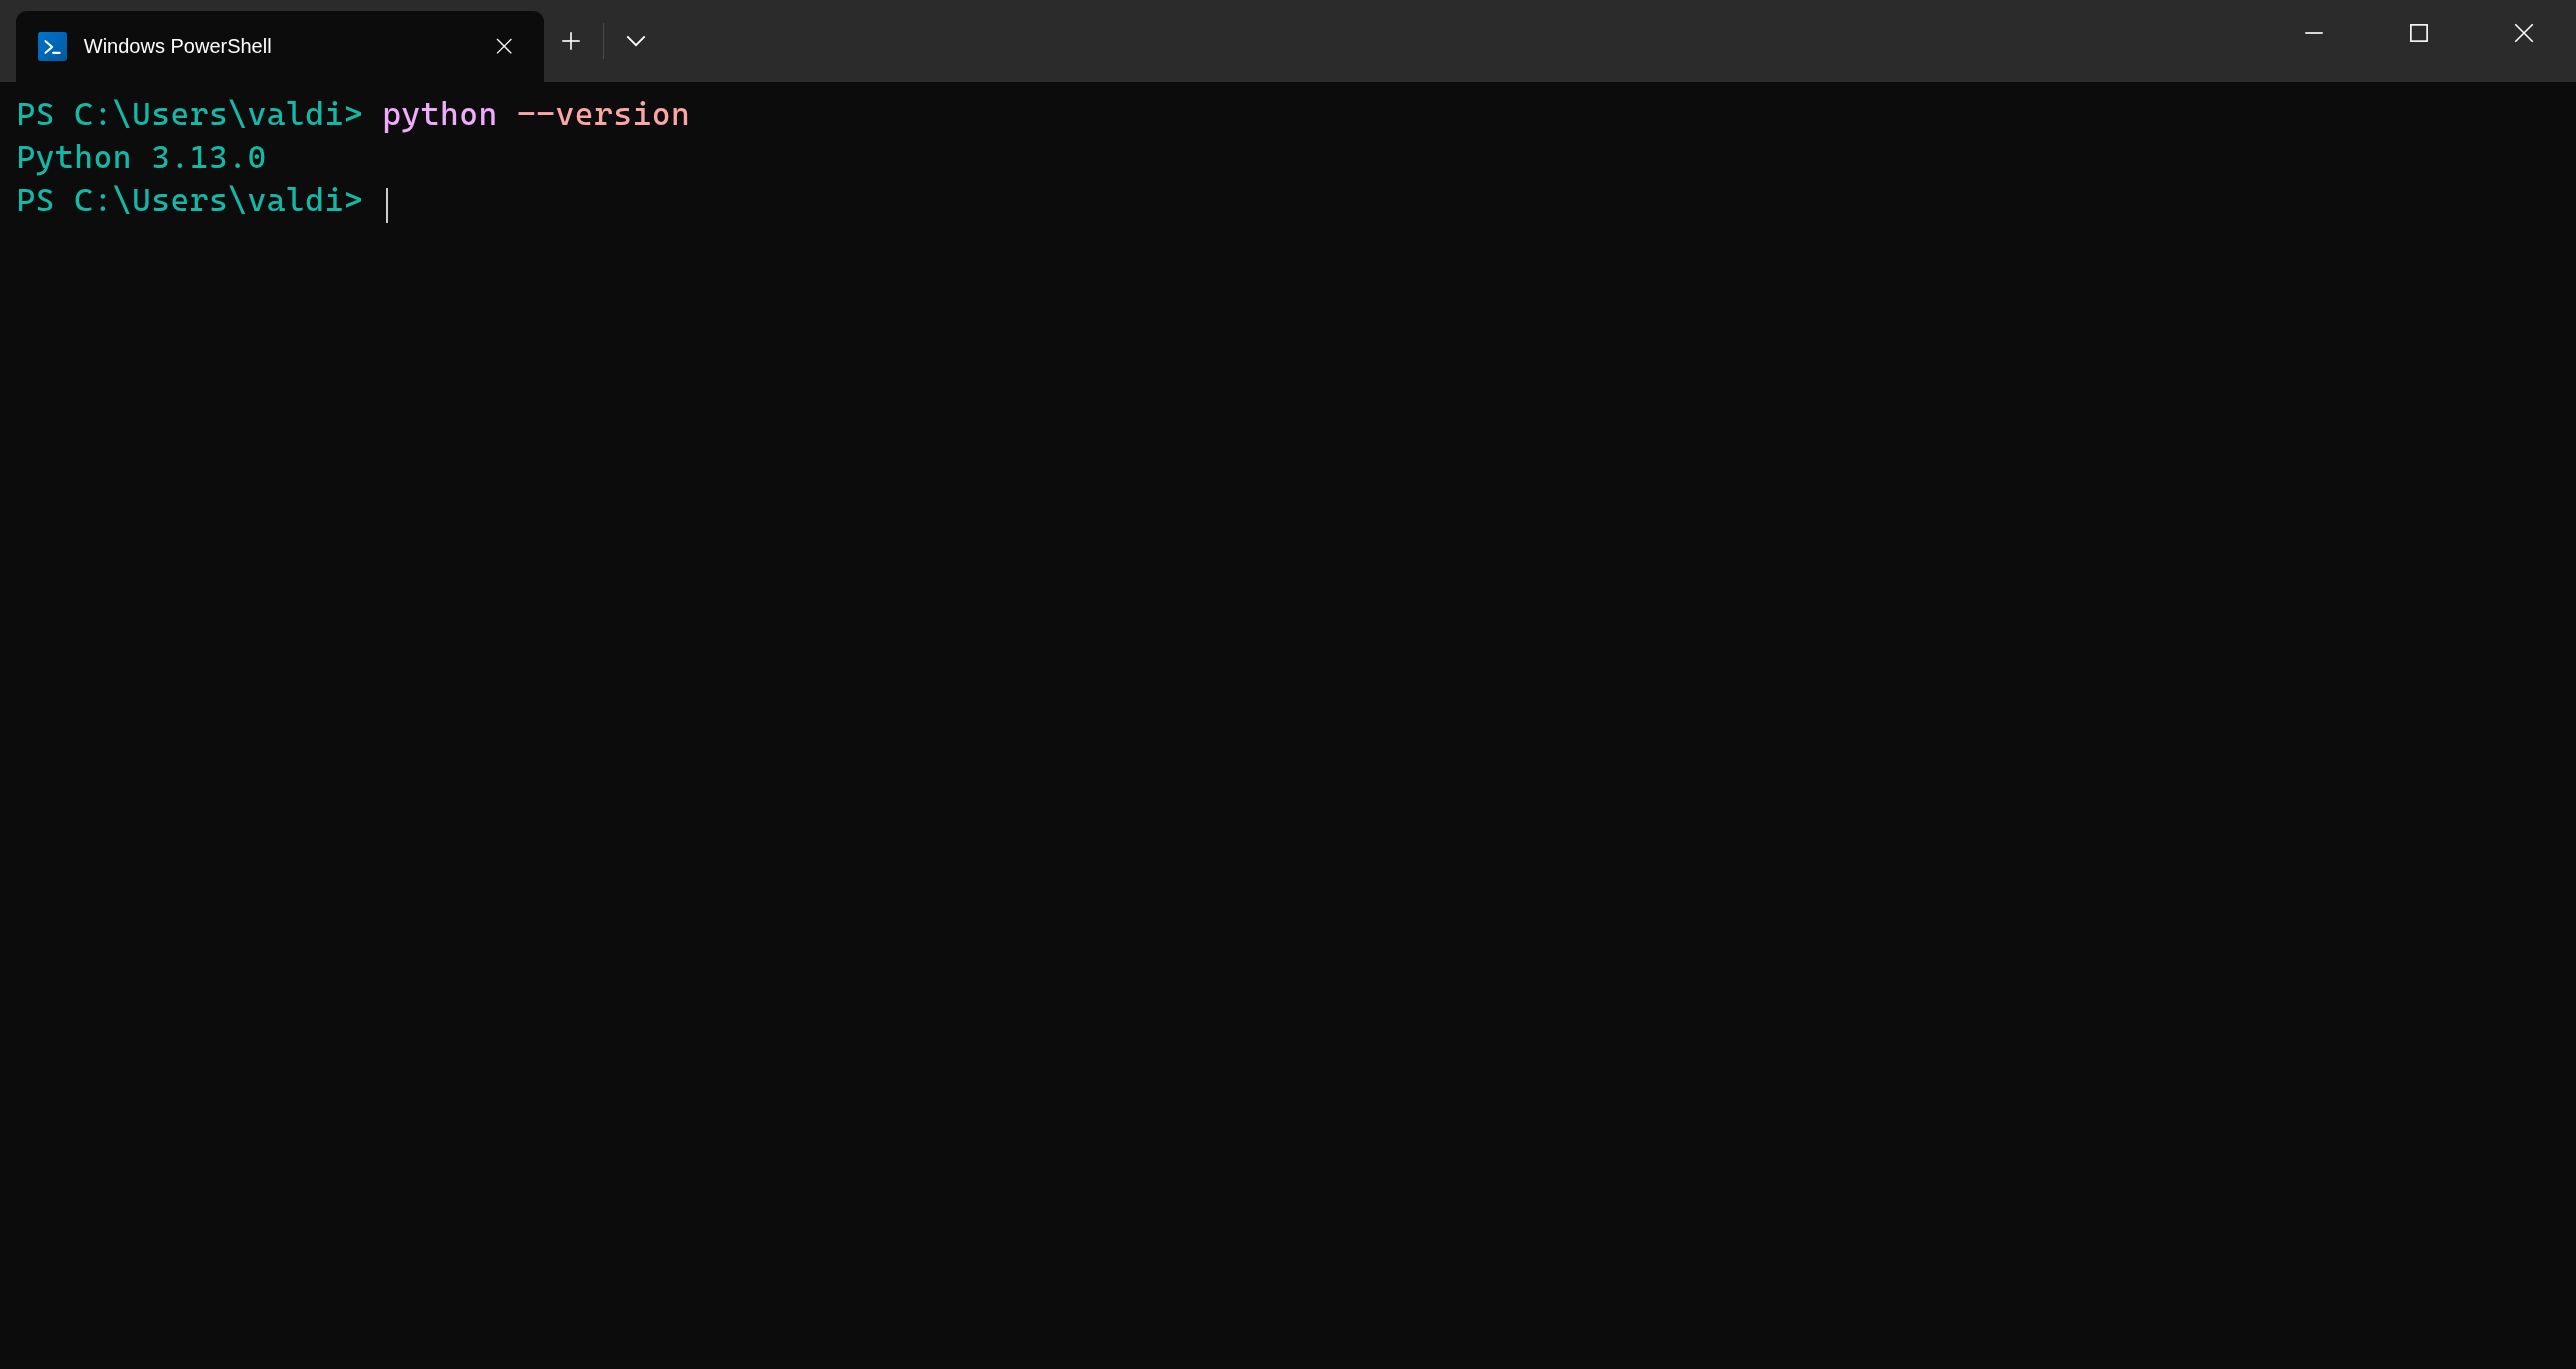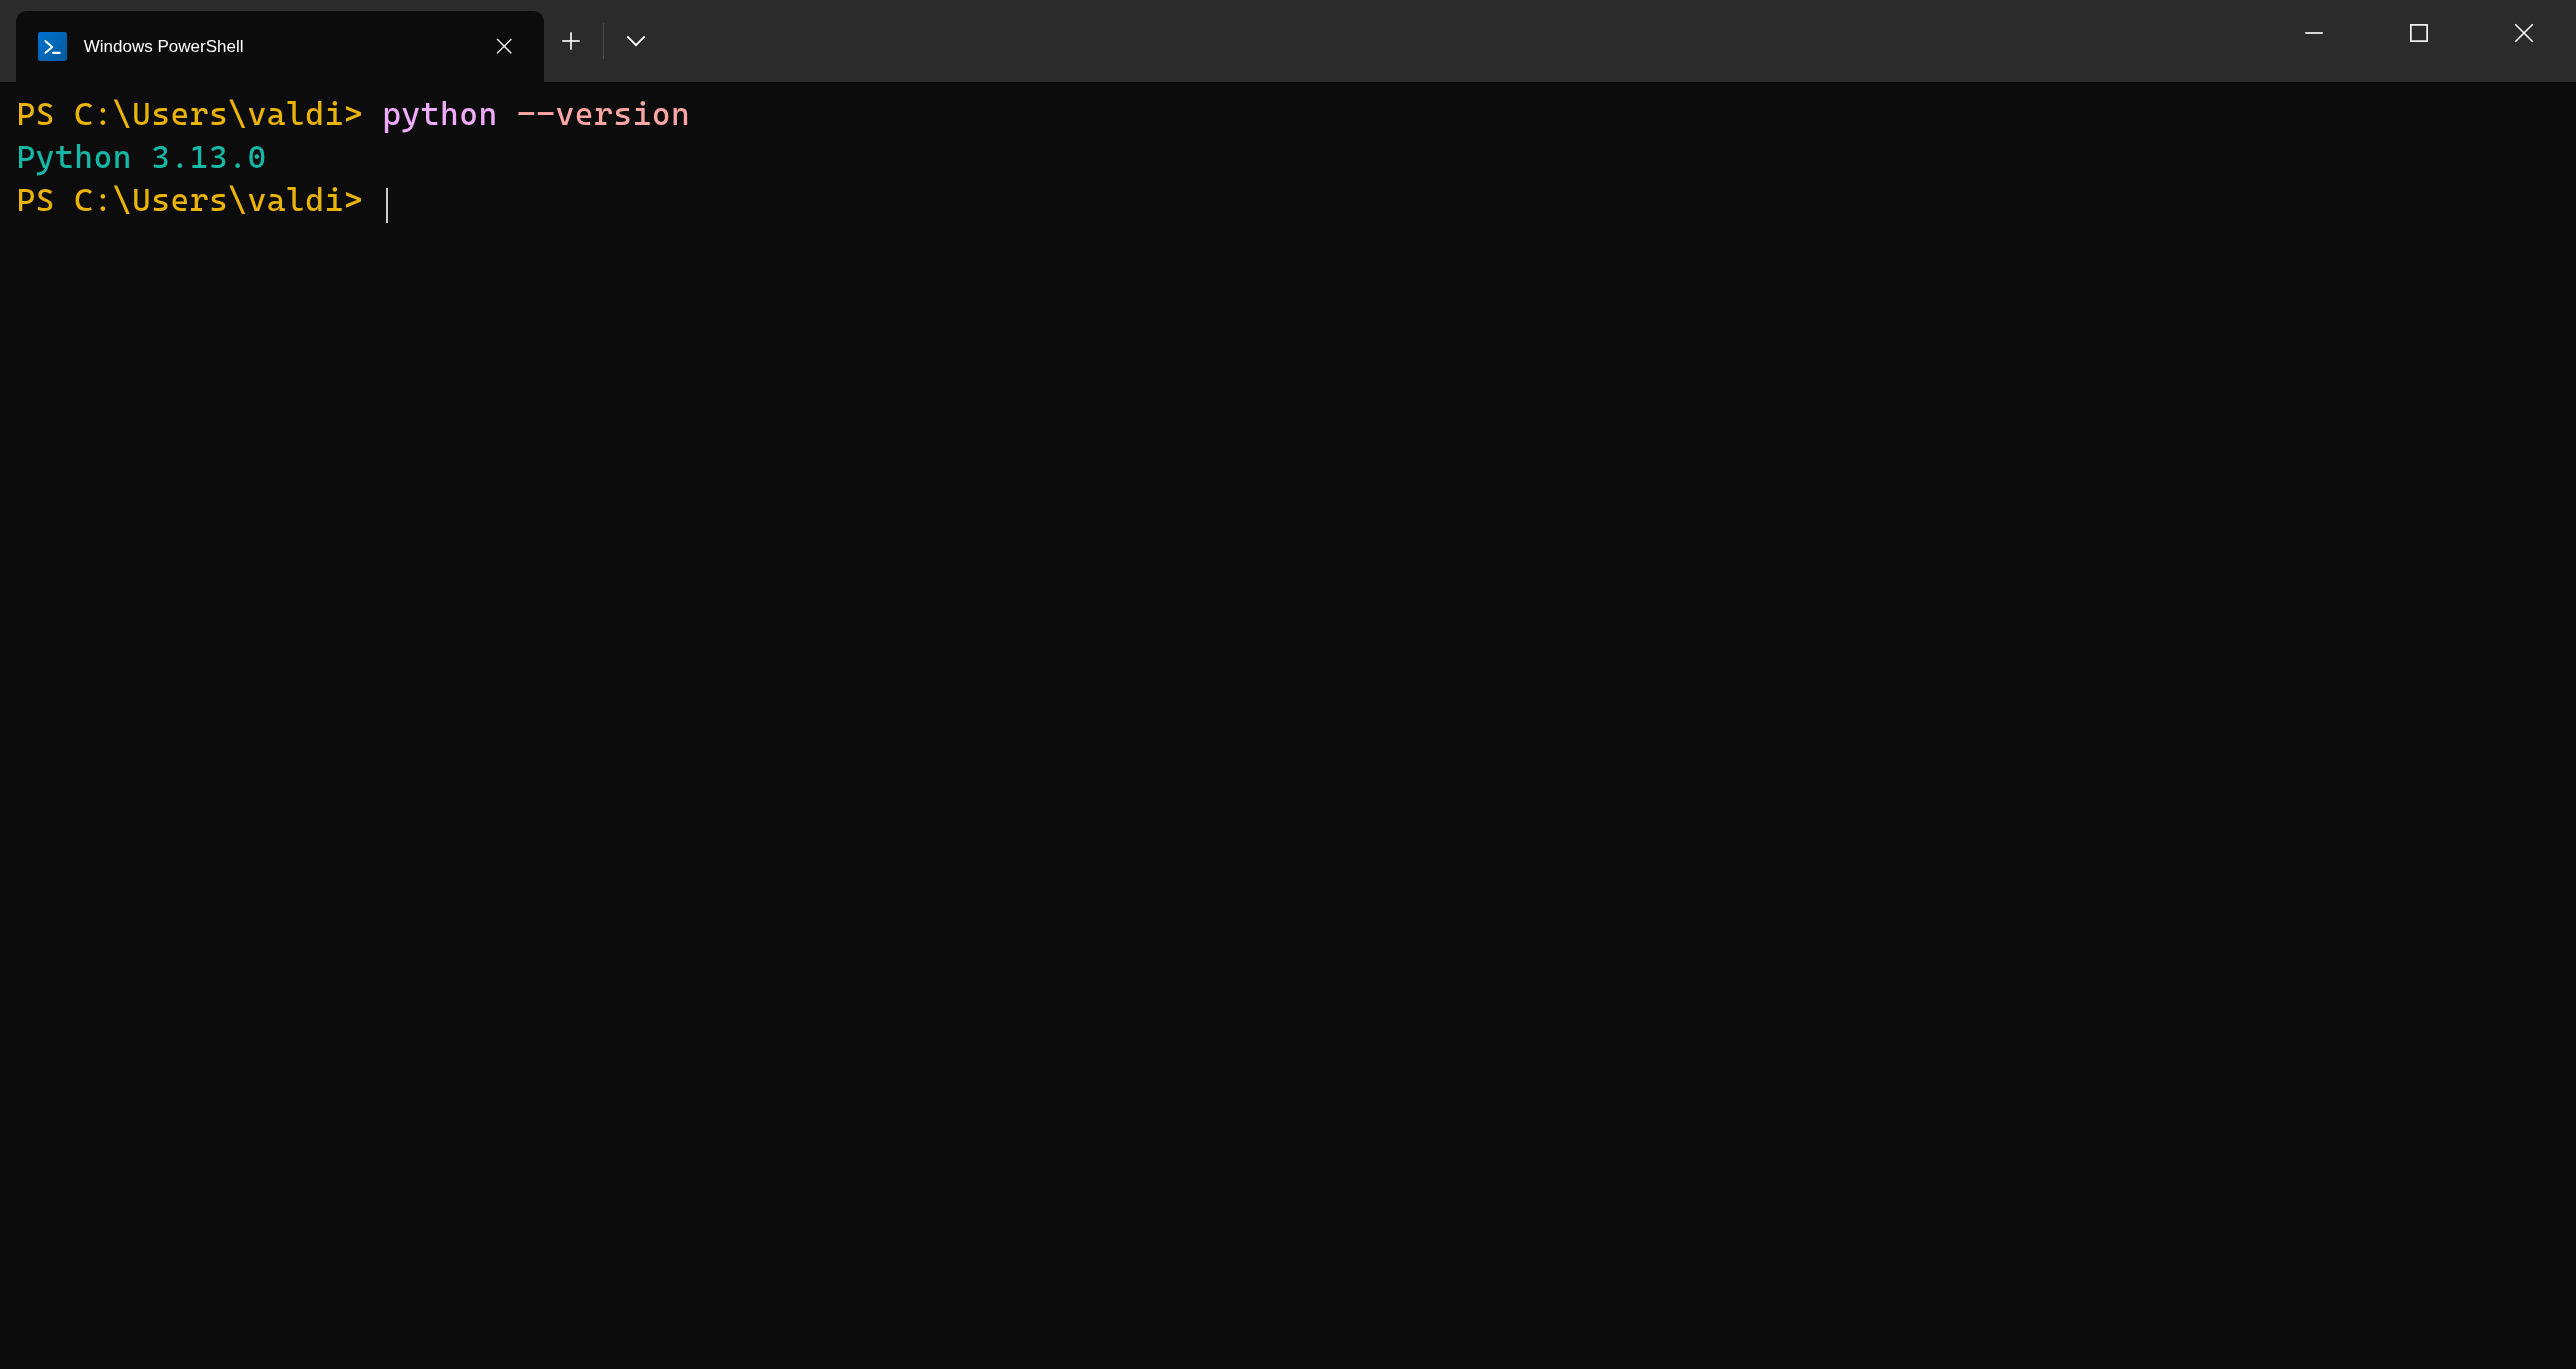--- a/index.html
+++ b/index.html
@@ -41,21 +41,21 @@
       background: linear-gradient(135deg, #0073cf 0%, #005a9e 100%);
       display: flex;
       align-items: center;
       justify-content: center;
       border-radius: 2.7px;
     }
     .tab-icon svg { width: 20px; height: 20px; }
     .tab-title {
       color: #ffffff;
       font-family: 'Segoe UI', sans-serif;
-      font-size: 17px;
+      font-size: 20px;
       font-weight: 400;
       flex: 1;
     }
     .tab-close {
       width: 36px;
       height: 36px;
       display: flex;
       align-items: center;
       justify-content: center;
       border-radius: 5.5px;
@@ -102,21 +102,21 @@
     }
     .win-btn svg { width: 20px; height: 20px; }
     .terminal {
       padding: 11px 16.4px;
       font-size: 32px;
       line-height: 1.35;
       white-space: pre;
       font-family: 'Cascadia Mono', 'Consolas', monospace;
       letter-spacing: 0.5px;
     }
-    .prompt { color: #eab308; }
+    .prompt { color: #14b8a6; }
     .cmd { color: #f0abfc; }
     .arg { color: #fca5a5; }
     .output { color: #14b8a6; }
     .cursor {
       display: inline-block;
       width: 1.8px;
       height: 35px;
       background: #cccccc;
       vertical-align: text-bottom;
       margin-left: 3.6px;

